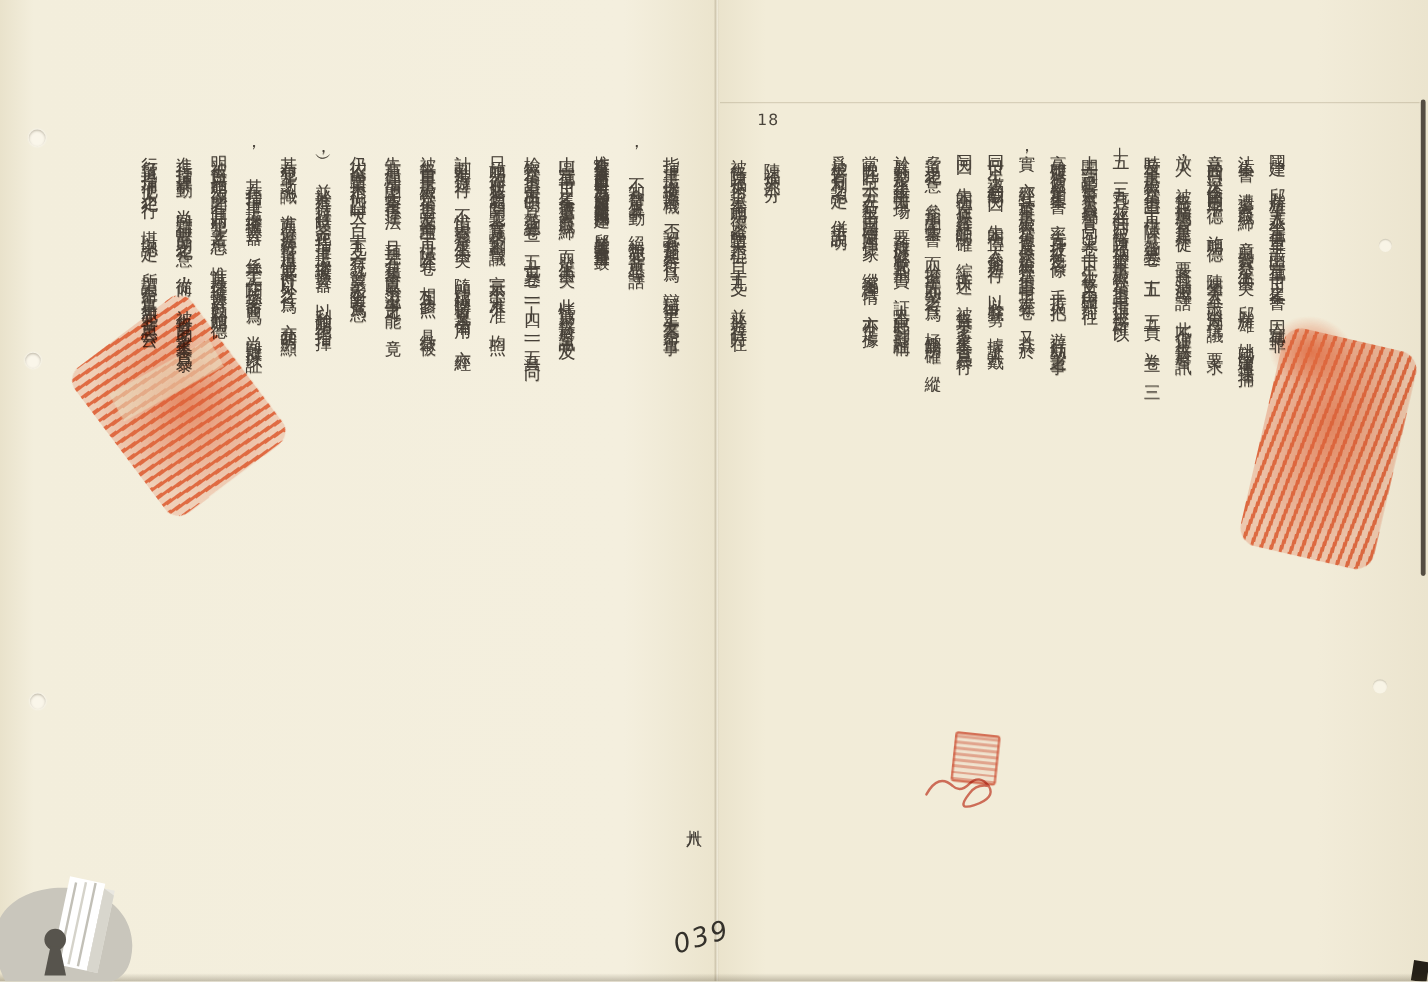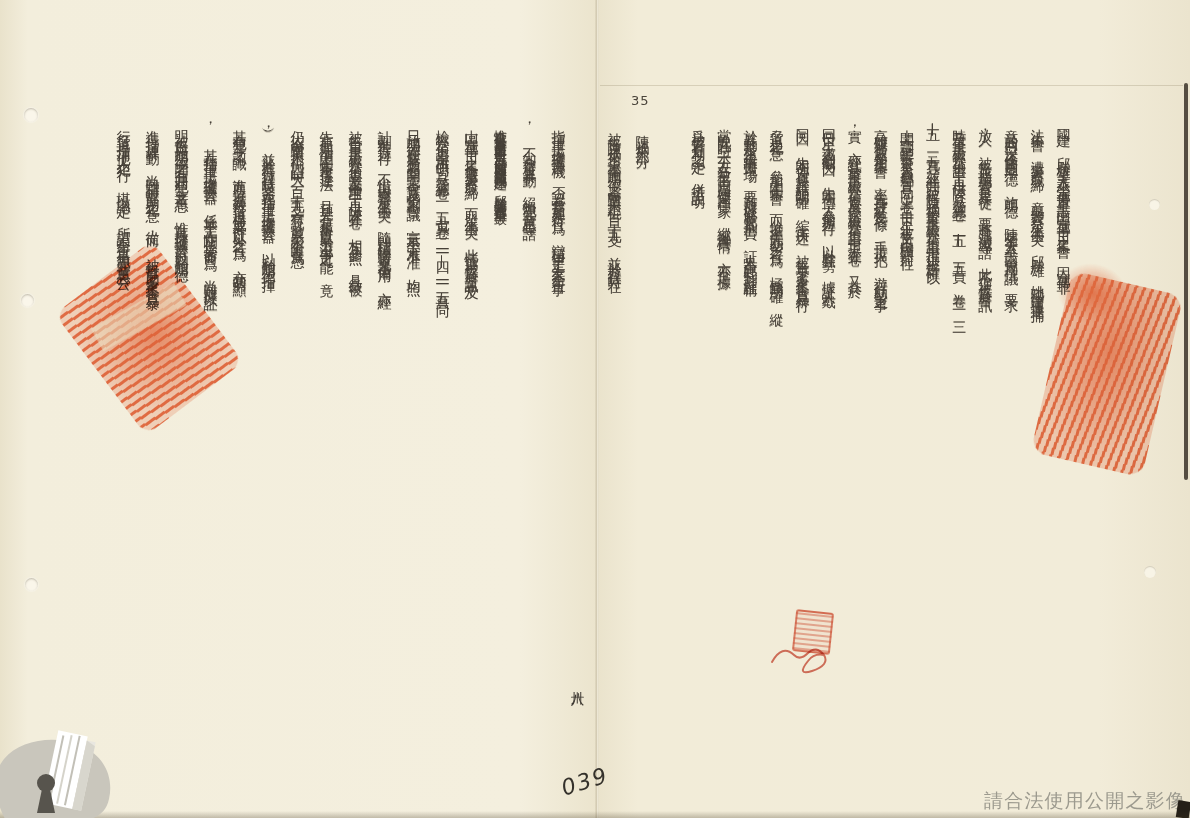--- a/index.html
+++ b/index.html
@@ -97,21 +97,21 @@
       <div class="tcol">高雄服務處參加集會，率先身披紅色名條，手持火把，遊行助勢之事</div>
       <div class="tcol">實，亦經其於軍事檢察官偵查及原審檢察官偵查中坦承在卷；又其於</div>
       <div class="tcol">同日下午邀約戴同因、朱明傳二人參加遊行，以壯聲勢，據証人戴</div>
       <div class="tcol">同因、朱明傳在原審結証明確。綜上所述，被告基于多衆集合爲暴行</div>
       <div class="tcol">脅迫之犯意，參加上開集會，而分擔率先助勢之行爲，極爲明確。縱</div>
       <div class="tcol">於暴動發生後離去現場，要難據以解免其刑責。証人呂惠旺到庭証稱</div>
       <div class="tcol">當晚九時三十分左右被告由高雄還回住家，縱屬實情，亦不足據</div>
       <div class="tcol">爲被告有利之認定，併予說明。</div>
     </div>
 
-  <div class="num21">35</div>
+  <div class="num21">18</div>
   <div class="colblock section-col">
     <div class="tcol">陳福來部分</div>
   </div>
   <div class="colblock r17-col">
       <div class="tcol">被告陳福來坦承奉施明德之命購買木棍一百二十九支，並於遊行時在</div>
     </div>
 
   <div class="colblock left-cols">
       <div class="tcol">指揮車上操縱擴音機，否認有參加暴行行爲，辯稱伊是工友奉命行事</div>
       <div class="tcol">，不知會發生暴動，絕無犯罪意思等語。</div>
@@ -126,21 +126,20 @@
       <div class="tcol">），並於進行遊行時受命在指揮車上操縱擴音器，以利施明德指揮，</div>
       <div class="tcol">其有犯罪之認識，進而分擔暴行脅迫構成要件以外之行爲，亦甚明顯</div>
       <div class="tcol">，其在指揮車上操縱擴音器，係基于工作關係受命而爲，尚難據以証</div>
       <div class="tcol">明被告與施明德之間有共同犯罪之意思，惟其操縱擴音器以利施明德</div>
       <div class="tcol">進行指揮暴動，尚難謂無幫助之犯意，從而，被告幫助多衆集合爲暴</div>
       <div class="tcol">行脅迫指揮他人之犯行，堪以認定。所謂奉命行事無犯罪意思云云，</div>
     </div>
 
   <div class="p38">卅八</div>
   <div class="hw039">039</div>
-  <div class="watermark">請合法使用公開之影像</div>
 
   <div class="stamp stamp-right"></div>
   <div class="stamp stamp-left"></div>
   <div class="stamp stamp-small"></div>
   <svg class="scribble" width="70" height="45" viewBox="0 0 70 45">
     <path d="M6,32 q10,-18 22,-7 q6,6 14,-2 q8,-8 16,2 q6,10 -12,16 q-16,5 -4,-10 q6,-8 16,-6" fill="none" stroke="#c8402a" stroke-width="2" stroke-linecap="round" opacity=".85"></path>
   </svg>
 
   <div class="hole hole-1"></div>
   <div class="hole hole-2"></div>

